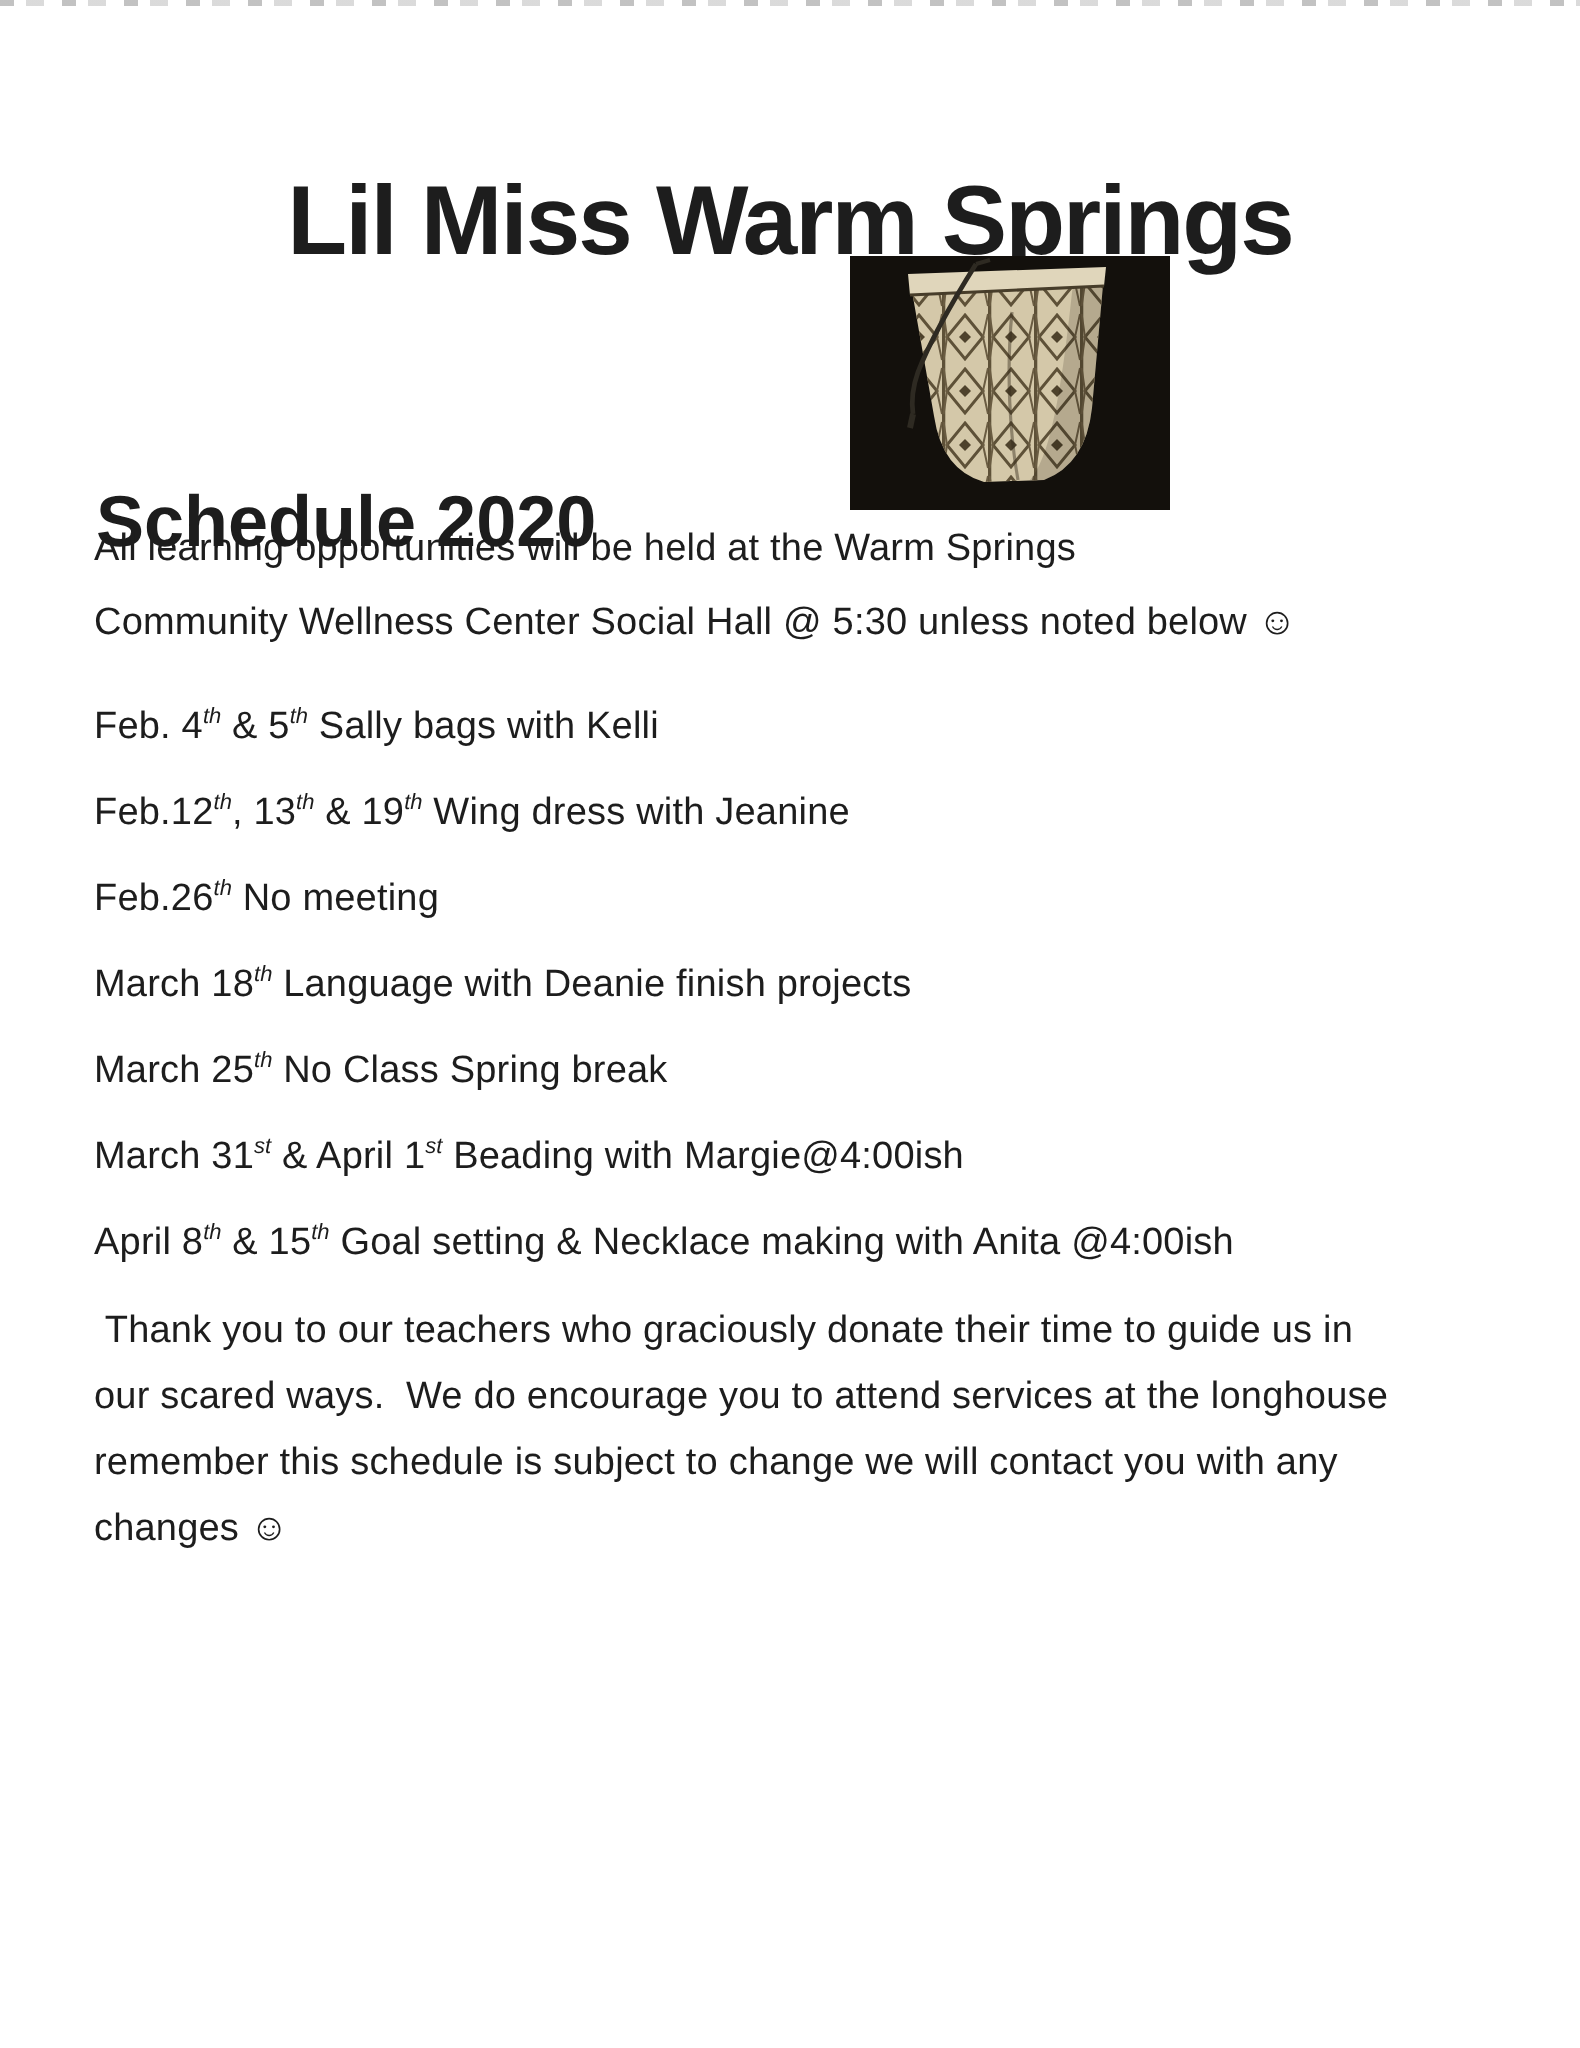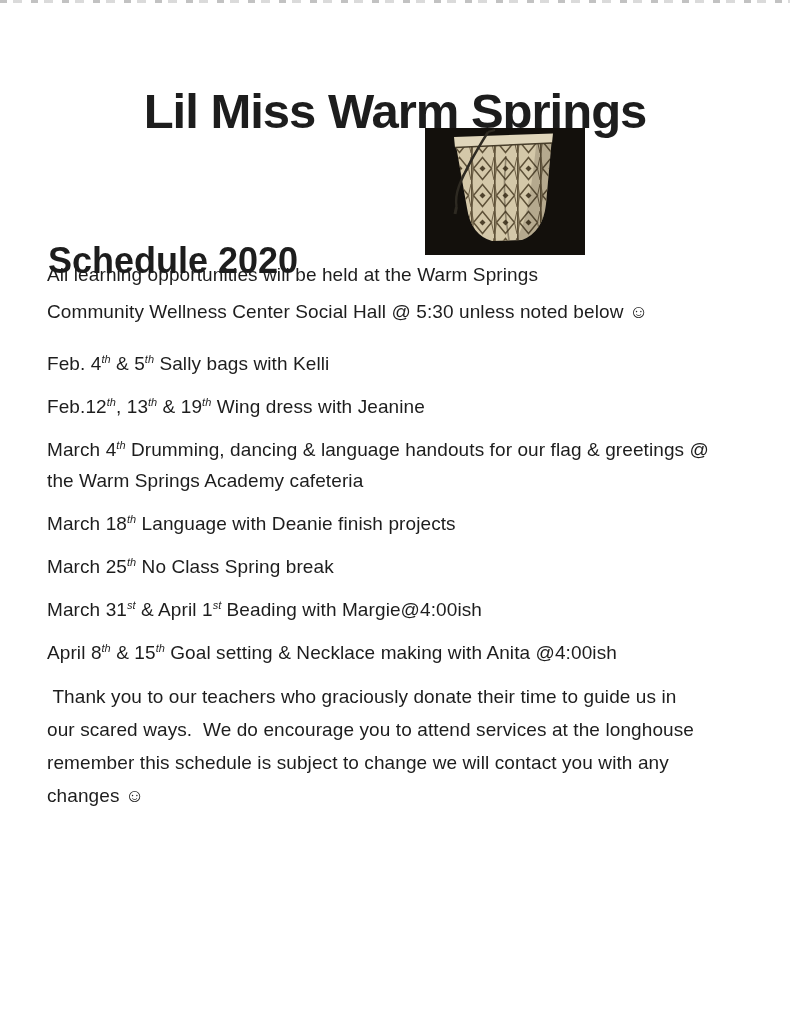--- a/index.html
+++ b/index.html
@@ -103,20 +103,20 @@
   </svg>
 </div>
 
 <h2 class="schedule-heading">Schedule 2020</h2>
 
 <div class="content">
   <p class="intro">All learning opportunities will be held at the Warm Springs<br>Community Wellness Center Social Hall @ 5:30 unless noted below ☺</p>
   <div>
       <p>Feb. 4<sup>th</sup> &amp; 5<sup>th</sup> Sally bags with Kelli</p>
       <p>Feb.12<sup>th</sup>, 13<sup>th</sup> &amp; 19<sup>th</sup> Wing dress with Jeanine</p>
-      <p>March 4<sup>th</sup> Drumming, dancing &amp; language handouts for our flag &amp; greetings @<br>the Warm Springs Academy cafeteria</p>
+      <p>Feb.26<sup>th</sup> No meeting</p>
       <p>March 18<sup>th</sup> Language with Deanie finish projects</p>
       <p>March 25<sup>th</sup> No Class Spring break</p>
       <p>March 31<sup>st</sup> &amp; April 1<sup>st</sup> Beading with Margie@4:00ish</p>
       <p>April 8<sup>th</sup> &amp; 15<sup>th</sup> Goal setting &amp; Necklace making with Anita @4:00ish</p>
     </div>
   <p class="closing"> Thank you to our teachers who graciously donate their time to guide us in<br>our scared ways.  We do encourage you to attend services at the longhouse<br>remember this schedule is subject to change we will contact you with any<br>changes ☺</p>
 </div>
 
 </body></html>

